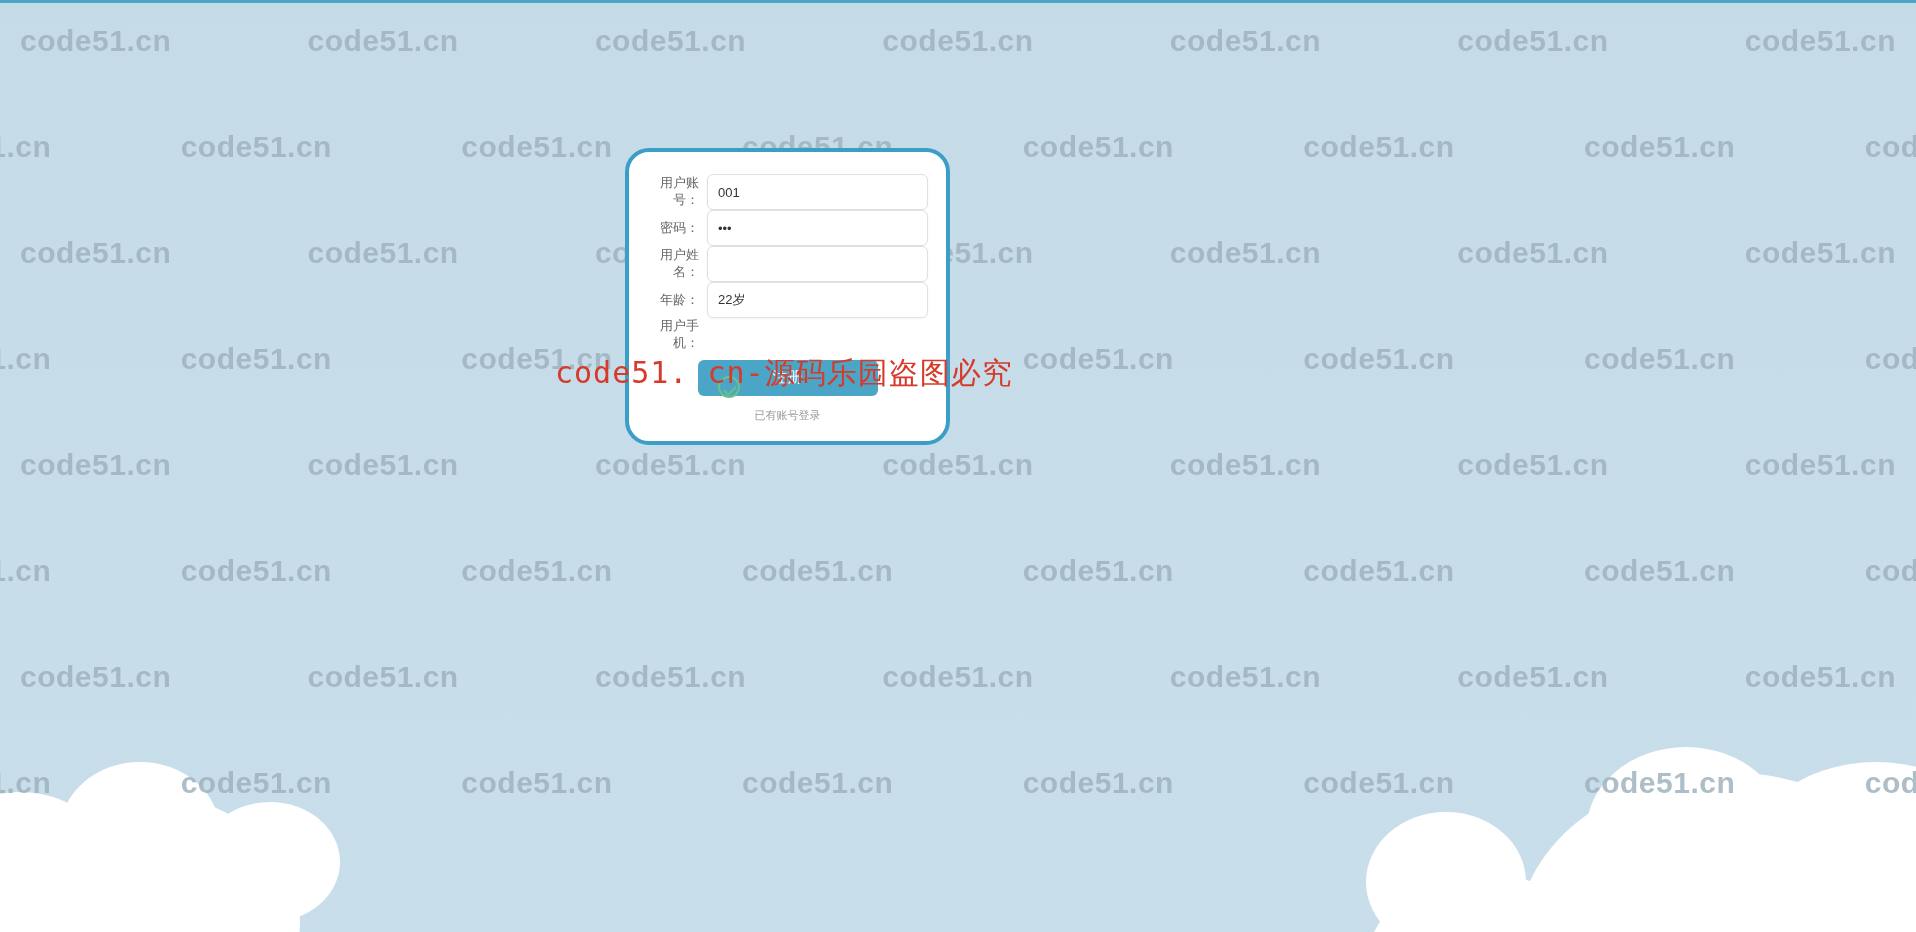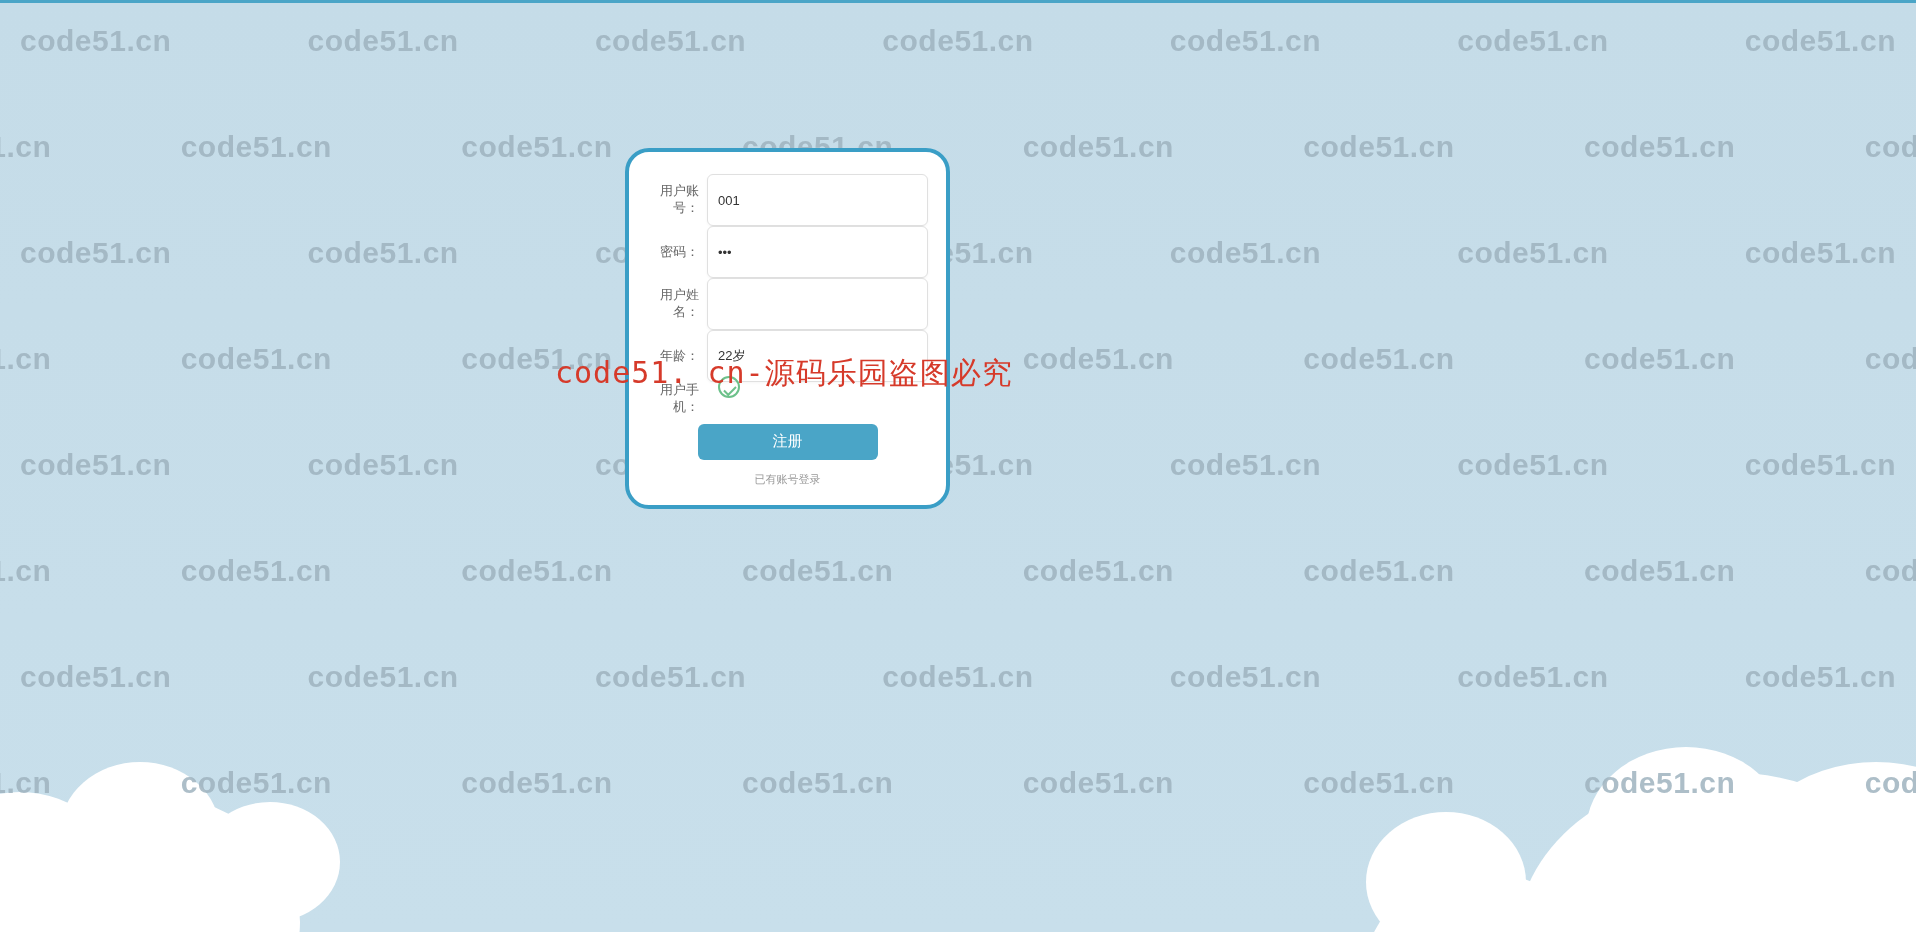--- a/index.html
+++ b/index.html
@@ -116,21 +116,21 @@
 .form-label {
   width: 52px;
   font-size: 13px;
   color: #666;
   text-align: right;
   line-height: 1.3;
   flex-shrink: 0;
 }
 .form-input {
   flex: 1;
-  height: 52px;
+  height: 36px;
   border: 1px solid #e0e0e0;
   border-radius: 6px;
   padding: 0 10px;
   font-size: 13px;
   color: #333;
   box-shadow: 0 1px 3px rgba(0,0,0,0.04);
   outline: none;
 }
 .submit-btn {
   width: 180px;

